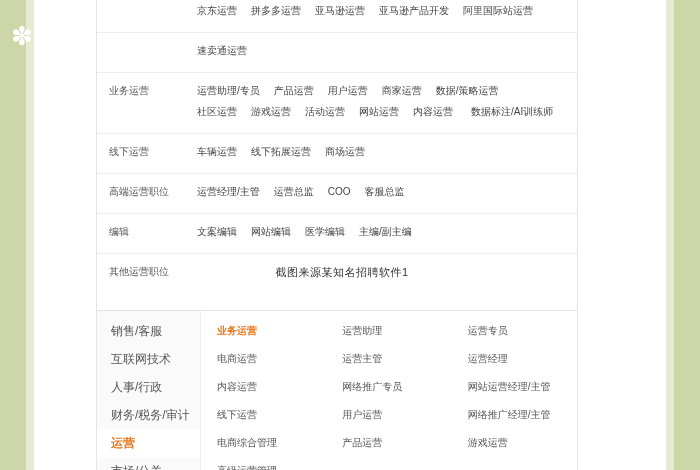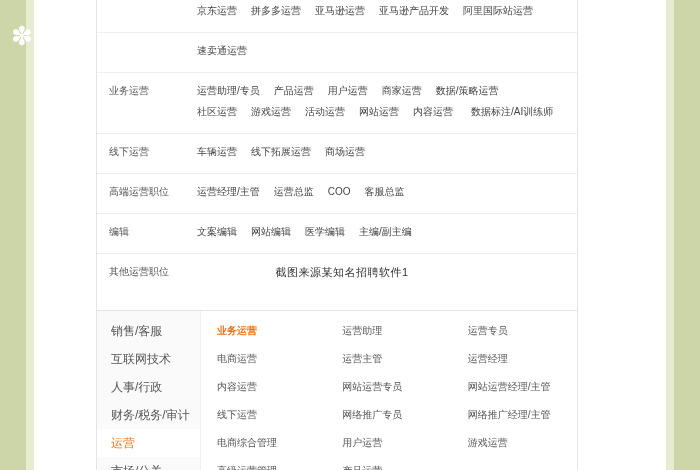--- a/index.html
+++ b/index.html
@@ -138,21 +138,21 @@
   .cat-item {
     font-size: 12px;
     color: #555555;
     padding: 7px 0 7px 14px;
     line-height: 14px;
     white-space: nowrap;
   }
   .cat-item.active {
     color: #e8751a;
     background: #ffffff;
-    font-weight: normal;
+    font-weight: bold;
   }
   .job-grid {
     flex: 1;
     display: flex;
     padding: 6px 0 0 0;
     box-sizing: border-box;
   }
   .job-col {
     flex: 1;
     padding-left: 16px;
@@ -276,21 +276,20 @@
         <div class="job-item">电商运营</div>
         <div class="job-item">内容运营</div>
         <div class="job-item">线下运营</div>
         <div class="job-item">电商综合管理</div>
         <div class="job-item">高级运营管理</div>
       </div>
 
       <div class="job-col">
         <div class="job-item">运营助理</div>
         <div class="job-item">运营主管</div>
-        <div class="job-item">网站运营专员</div>
         <div class="job-item">网络推广专员</div>
         <div class="job-item">用户运营</div>
         <div class="job-item">产品运营</div>
       </div>
 
       <div class="job-col">
         <div class="job-item">运营专员</div>
         <div class="job-item">运营经理</div>
         <div class="job-item">网站运营经理/主管</div>
         <div class="job-item">网络推广经理/主管</div>

